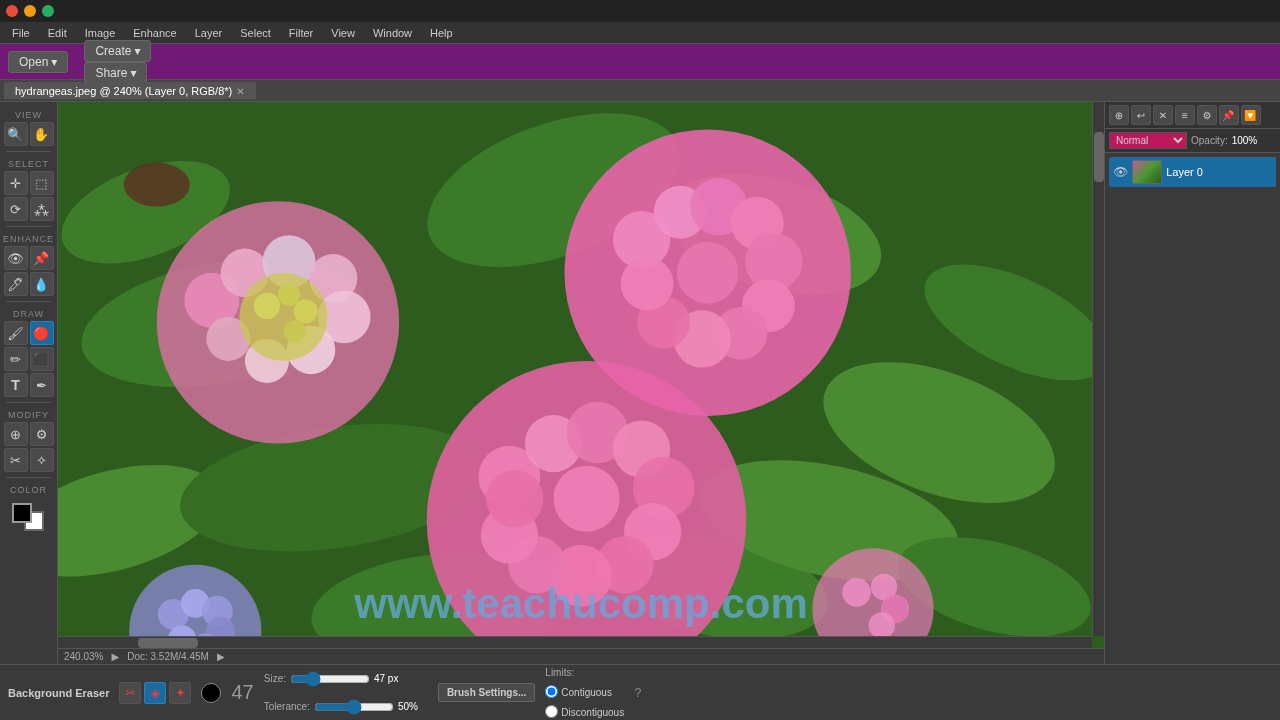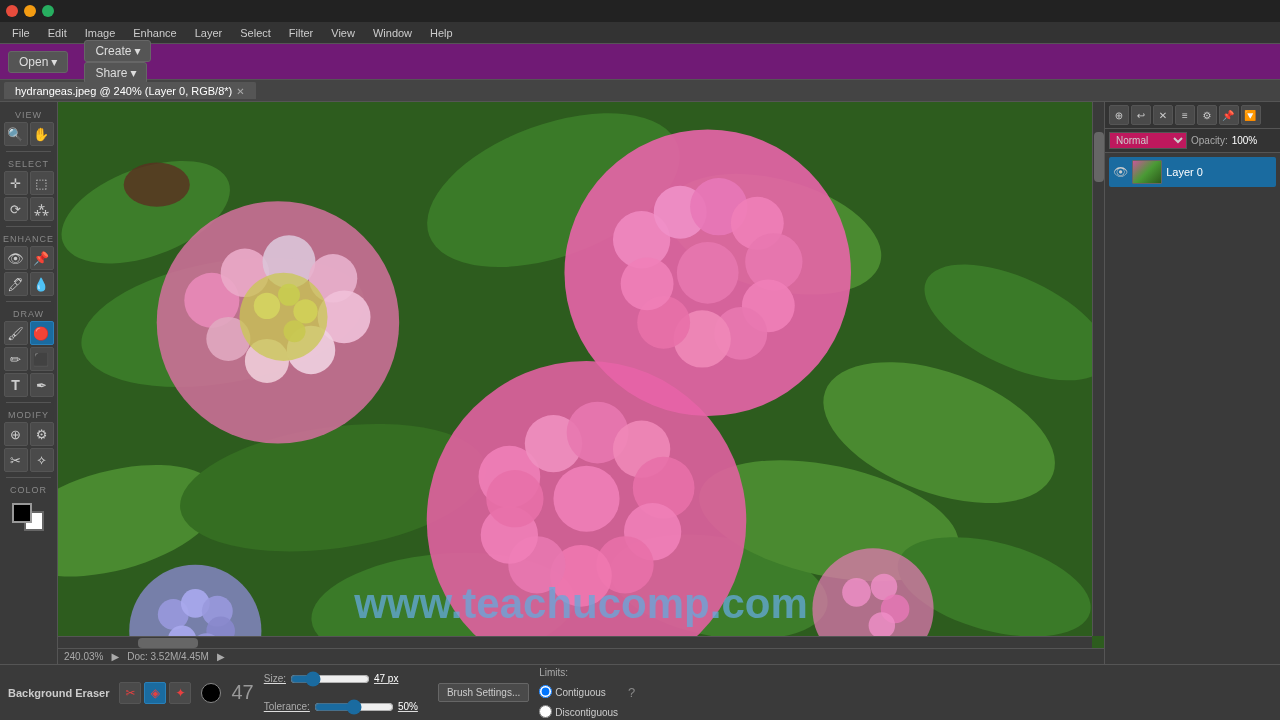--- a/index.html
+++ b/index.html
@@ -169,21 +169,21 @@
     }
     .slider-label { font-size: 10px; color: #aaa; }
     .slider-row { display: flex; align-items: center; gap: 4px; }
     input[type=range] {
       width: 80px; height: 12px; cursor: pointer;
       accent-color: #1a6ba0;
     }
     .slider-value { font-size: 10px; color: #fff; min-width: 30px; }
     .brush-settings-btn {
       background: #4a4a4a; border: 1px solid #666; color: #ccc;
-      padding: 3px 8px; font-size: 10px; cursor: pointer; border-radius: 2px;
+      padding: 3px 8px; font-size: 10px; cursor: pointer; border-radius: 2px; font-weight: bold;
     }
     .limits-section { display: flex; flex-direction: column; gap: 7px; }
     .limits-label { font-size: 10px; color: #aaa; }
     .radio-row { display: flex; align-items: flex-end; gap: 3px; font-size: 10px; color: #ccc; }
 
     
     #watermark {
       position: absolute; bottom: 36px; left: 50%; transform: translateX(-50%);
       font-size: 42px; font-weight: bold; color: rgba(100, 170, 220, 0.75);
       white-space: nowrap; pointer-events: none; z-index: 10;
@@ -446,21 +446,21 @@
   <div class="eraser-icon-container">
     <div class="eraser-tool-btn" style="color:#e84040;">✂</div>
     <div class="eraser-tool-btn active" style="color:#e84040;">◈</div>
     <div class="eraser-tool-btn" style="color:#e84040;">✦</div>
   </div>
 
   <div class="circle-swatch"></div>
 
   <div style="font-size:20px; color:#999; min-width:20px;">47</div>
 
-  <div style="display:flex; flex-direction:column; gap:16px;text-decoration:underline;">
+  <div style="display:flex; flex-direction:column; gap:16px;">
     <div class="slider-row">
       <span class="slider-label">Size:</span>
       <input type="range" min="1" max="200" value="47" style="width: 80px;">
       <span class="slider-value">47 px</span>
     </div>
     <div class="slider-row">
       <span class="slider-label">Tolerance:</span>
       <input type="range" min="0" max="100" value="50" style="width: 80px;">
       <span class="slider-value">50%</span>
     </div>

